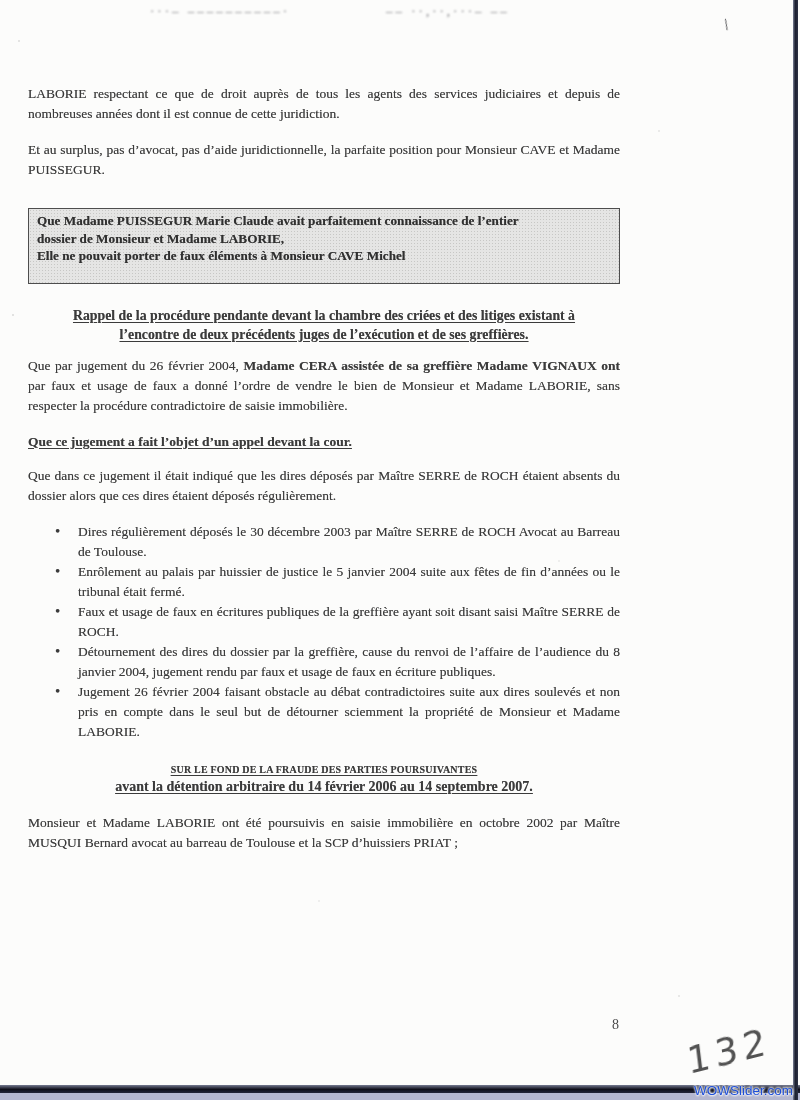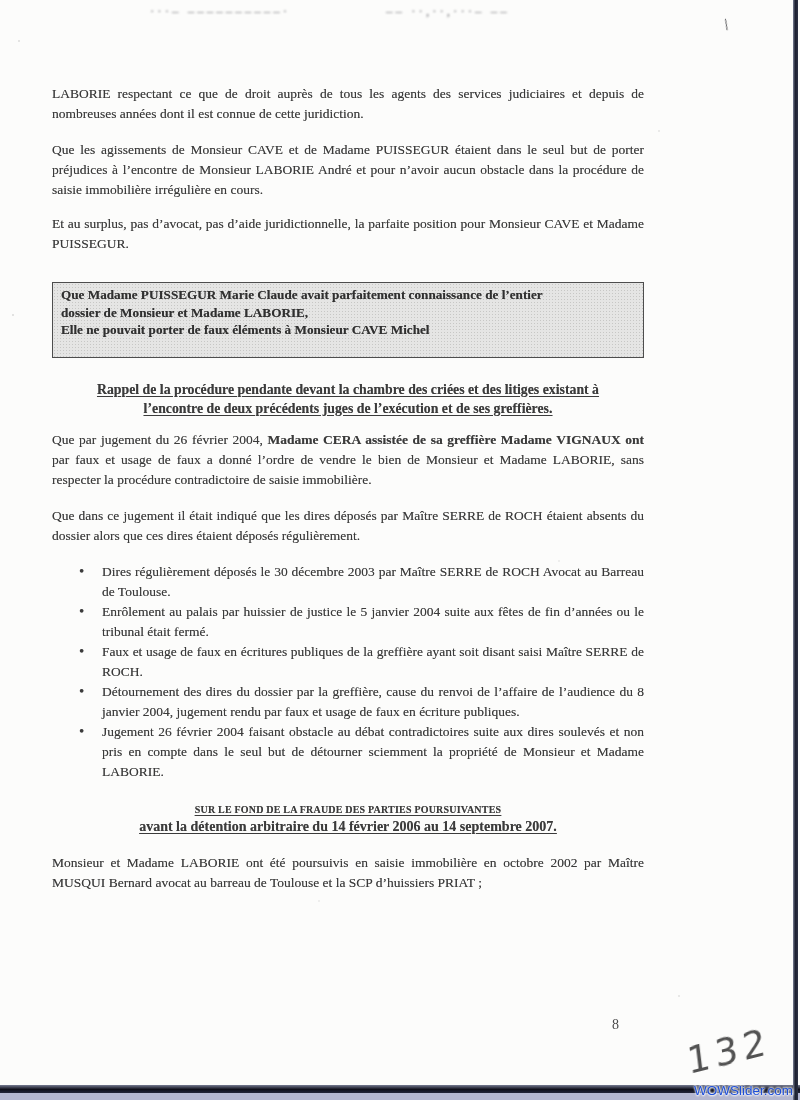--- a/index.html
+++ b/index.html
@@ -19,21 +19,21 @@
 
   
   .fax-marks { position:absolute; top:3px; font-size:13px; letter-spacing:3px;
     color:#6f6f73; filter:blur(1.1px); white-space:nowrap; }
   .fax-left  { left:150px; }
   .fax-right { left:386px; }
   .corner-mark { position:absolute; top:16px; left:724px; font-size:16px;
     color:#2f2f33; transform:rotate(10deg); filter:blur(0.3px); }
 
   
-  .content { position:absolute; left:52px; top:84px; width:592px;
+  .content { position:absolute; left:28px; top:84px; width:592px;
     font-size:13.5px; line-height:20px; text-align:justify;
     text-shadow:0 0 0.6px rgba(60,60,60,0.55); }
   .para { margin:0 0 16px 0; }
   .mb-sm { margin-bottom:14px; }
   .mb-lg { margin-bottom:28px; }
   .b { font-weight:bold; }
   .u { text-decoration:underline; text-underline-offset:2px; }
 
   .graybox {
     margin:0 0 22px 0; border:1.5px solid #4d4d4d;
@@ -83,37 +83,37 @@
   <div class="speckles"></div>
 
   <div class="fax-marks fax-left">···– ––––––––––·</div>
   <div class="fax-marks fax-right">–– ··,··,···– ––</div>
   <div class="corner-mark">\</div>
 
   <div class="content">
 
     <p class="para">LABORIE respectant ce que de droit auprès de tous les agents des services judiciaires et depuis de nombreuses années dont il est connue de cette juridiction.</p>
 
-    <p class="para mb-sm">Que les agissements de Monsieur CAVE et de Madame PUISSEGUR étaient dans le seul but de porter préjudices à l’encontre de Monsieur LABORIE André et pour n’avoir aucun obstacle dans la procédure de saisie immobilière irrégulière en cours.</p>
 
     <p class="para mb-lg">Et au surplus, pas d’avocat, pas d’aide juridictionnelle, la parfaite position pour Monsieur CAVE et Madame PUISSEGUR.</p>
 
     <div class="graybox">
       <div>Que Madame PUISSEGUR Marie Claude  avait parfaitement connaissance de l’entier</div>
       <div>dossier de Monsieur et Madame LABORIE,</div>
       <div>Elle ne pouvait porter de faux éléments à Monsieur CAVE Michel</div>
     </div>
 
     <div class="heading-center">
       <span class="u">Rappel de la procédure pendante devant la chambre des criées et des litiges existant à</span><br>
       <span class="u">l’encontre de deux précédents juges de l’exécution et de ses greffières.</span>
     </div>
 
     <p class="para"><span>Que par jugement du 26 février 2004, </span><span class="b">Madame CERA assistée de sa greffière Madame VIGNAUX ont</span><span>  par faux et usage de faux a donné l’ordre de vendre le bien de Monsieur et Madame LABORIE, sans respecter la procédure contradictoire de saisie immobilière.</span></p>
 
+    <p class="subhead"><span class="u">Que ce jugement a fait l’objet d’un appel devant la cour.</span></p>
 
     <p class="para">Que dans ce jugement il était indiqué que les dires déposés par Maître SERRE de ROCH étaient absents du dossier alors que ces dires étaient déposés régulièrement.</p>
 
 
     <ul class="bullets">
       <li>Dires régulièrement déposés le 30 décembre 2003 par Maître SERRE de ROCH Avocat au Barreau de Toulouse.</li>
       <li>Enrôlement au palais par huissier de justice le 5 janvier 2004 suite aux fêtes de fin d’années ou le tribunal était fermé.</li>
       <li>Faux et usage de faux en écritures publiques de la greffière ayant soit disant saisi Maître SERRE de ROCH.</li>
       <li>Détournement des dires du dossier par la greffière, cause du renvoi de l’affaire de l’audience du 8 janvier 2004, jugement rendu par faux et usage de faux en écriture publiques.</li>
       <li>Jugement 26 février 2004 faisant obstacle au débat contradictoires suite aux dires soulevés et non pris en compte dans le seul but de détourner sciemment la propriété de Monsieur et Madame LABORIE.</li>

